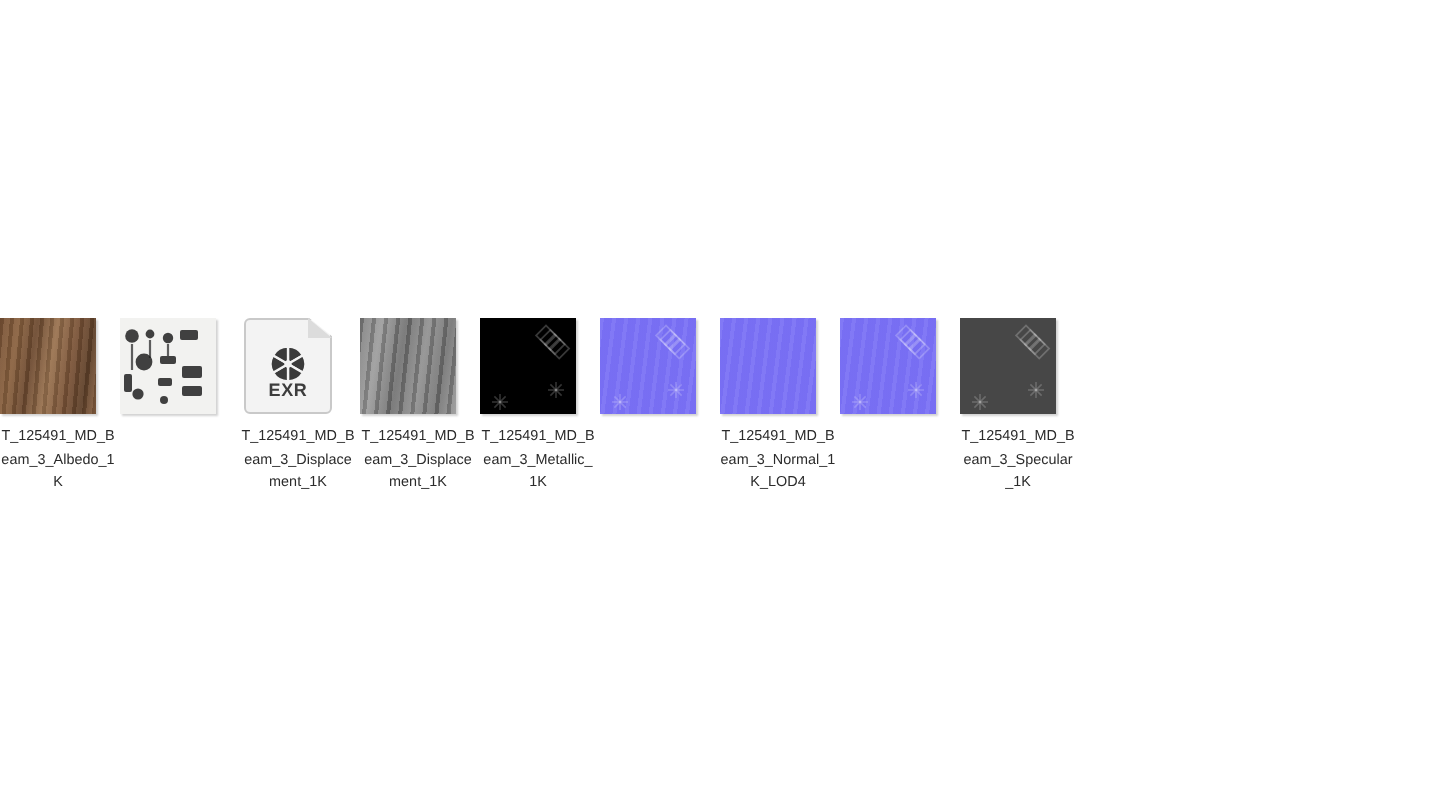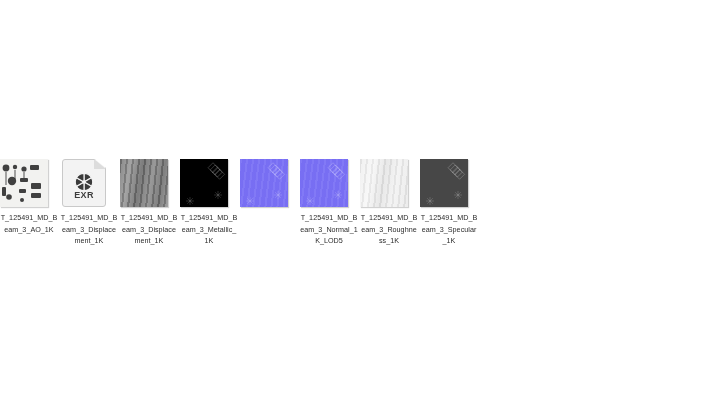--- a/index.html
+++ b/index.html
@@ -172,20 +172,26 @@
     color: #2b2b2b;
     word-break: break-all;
     overflow-wrap: anywhere;
     letter-spacing: 0.02px;
   }
 </style>
 </head>
 <body>
 
 <div id="file-grid">
+    <div class="file-item">
+      <div class="thumb-wrap">
+        <div class="thumb shadowed tex-albedo"></div>
+      </div>
+      <div class="file-label">T_125491_MD_Beam_3_Albedo_1K</div>
+    </div>
     <div class="file-item">
       <div class="thumb-wrap">
         <div class="thumb shadowed tex-ao">
           <svg class="wm" viewBox="0 0 48 48">
             <circle fill="rgba(25,25,25,0.82)" cx="6" cy="9" r="3.4"></circle>
             <circle fill="rgba(25,25,25,0.82)" cx="15" cy="8" r="2.2"></circle>
             <circle fill="rgba(25,25,25,0.82)" cx="24" cy="10" r="2.6"></circle>
             <circle fill="rgba(25,25,25,0.82)" cx="12" cy="22" r="4.2"></circle>
             <rect fill="rgba(25,25,25,0.82)" x="30" y="6" width="9" height="5" rx="1"></rect>
             <rect fill="rgba(25,25,25,0.82)" x="20" y="19" width="8" height="4" rx="1"></rect>
@@ -194,21 +200,20 @@
             <rect fill="rgba(25,25,25,0.82)" x="19" y="30" width="7" height="4" rx="1"></rect>
             <circle fill="rgba(25,25,25,0.82)" cx="9" cy="38" r="2.8"></circle>
             <circle fill="rgba(25,25,25,0.82)" cx="22" cy="41" r="2"></circle>
             <rect fill="rgba(25,25,25,0.82)" x="2" y="28" width="4" height="9" rx="1"></rect>
             <line x1="6" y1="13" x2="6" y2="26" stroke="rgba(30,30,30,0.7)" stroke-width="1.1"></line>
             <line x1="15" y1="11" x2="15" y2="20" stroke="rgba(30,30,30,0.7)" stroke-width="1.1"></line>
             <line x1="24" y1="13" x2="24" y2="19" stroke="rgba(30,30,30,0.7)" stroke-width="1.1"></line>
           </svg>
         </div>
       </div>
-      <div class="file-label">T_125491_MD_Beam_3_AO_1K</div>
     </div>
     <div class="file-item">
       <div class="thumb-wrap">
         <div class="exr-icon">
           <div class="page"></div>
           <div class="fold"></div>
           <div class="aperture"><svg width="20" height="20" viewBox="0 0 24 24">
               <g fill="#3a3a3a">
                 <path d="M12 12 L12 1.6 A10.4 10.4 0 0 1 21 6.8 Z" transform="rotate(0 12 12)" stroke="#f3f3f3" stroke-width="1.4"></path>
                 <path d="M12 12 L12 1.6 A10.4 10.4 0 0 1 21 6.8 Z" transform="rotate(60 12 12)" stroke="#f3f3f3" stroke-width="1.4"></path>
@@ -278,20 +283,26 @@
               <line x1="-2.8284271247461903" y1="-2.82842712474619" x2="2.8284271247461903" y2="2.82842712474619"></line>
               <line x1="-2.4492935982947064e-16" y1="-4" x2="2.4492935982947064e-16" y2="4"></line>
               <line x1="2.82842712474619" y1="-2.8284271247461903" x2="-2.82842712474619" y2="2.8284271247461903"></line>
             </g>
           </svg>
         </div>
       </div>
     </div>
     <div class="file-item">
       <div class="thumb-wrap">
+        <div class="thumb shadowed tex-normal"></div>
+      </div>
+      <div class="file-label">T_125491_MD_Beam_3_Normal_1K_LOD4</div>
+    </div>
+    <div class="file-item">
+      <div class="thumb-wrap">
         <div class="thumb shadowed tex-normal">
           <svg class="wm" viewBox="0 0 48 48">
             <g stroke="rgba(255,255,255,0.22)" fill="none" stroke-width="0.9">
               <rect x="30" y="5" width="7" height="7" transform="rotate(45 33 8)"></rect>
               <rect x="32.2" y="7.2" width="7" height="7" transform="rotate(45 35.2 10.2)"></rect>
               <rect x="34.4" y="9.4" width="7" height="7" transform="rotate(45 37.4 12.4)"></rect>
               <rect x="36.6" y="11.600000000000001" width="7" height="7" transform="rotate(45 39.6 14.600000000000001)"></rect>
             </g>
             <g stroke="rgba(255,255,255,0.20)" stroke-width="0.8" transform="translate(38,36)">
               <line x1="-4" y1="0" x2="4" y2="0"></line>
@@ -301,27 +312,20 @@
             </g>
             <g stroke="rgba(255,255,255,0.20)" stroke-width="0.8" transform="translate(10,42)">
               <line x1="-4" y1="0" x2="4" y2="0"></line>
               <line x1="-2.8284271247461903" y1="-2.82842712474619" x2="2.8284271247461903" y2="2.82842712474619"></line>
               <line x1="-2.4492935982947064e-16" y1="-4" x2="2.4492935982947064e-16" y2="4"></line>
               <line x1="2.82842712474619" y1="-2.8284271247461903" x2="-2.82842712474619" y2="2.8284271247461903"></line>
             </g>
           </svg>
         </div>
       </div>
-      <div class="file-label">T_125491_MD_Beam_3_Normal_1K_LOD5</div>
-    </div>
-    <div class="file-item">
-      <div class="thumb-wrap">
-        <div class="thumb shadowed tex-roughness"></div>
-      </div>
-      <div class="file-label">T_125491_MD_Beam_3_Roughness_1K</div>
     </div>
     <div class="file-item">
       <div class="thumb-wrap">
         <div class="thumb shadowed tex-specular">
           <svg class="wm" viewBox="0 0 48 48">
             <g stroke="rgba(255,255,255,0.22)" fill="none" stroke-width="0.9">
               <rect x="30" y="5" width="7" height="7" transform="rotate(45 33 8)"></rect>
               <rect x="32.2" y="7.2" width="7" height="7" transform="rotate(45 35.2 10.2)"></rect>
               <rect x="34.4" y="9.4" width="7" height="7" transform="rotate(45 37.4 12.4)"></rect>
               <rect x="36.6" y="11.600000000000001" width="7" height="7" transform="rotate(45 39.6 14.600000000000001)"></rect>

